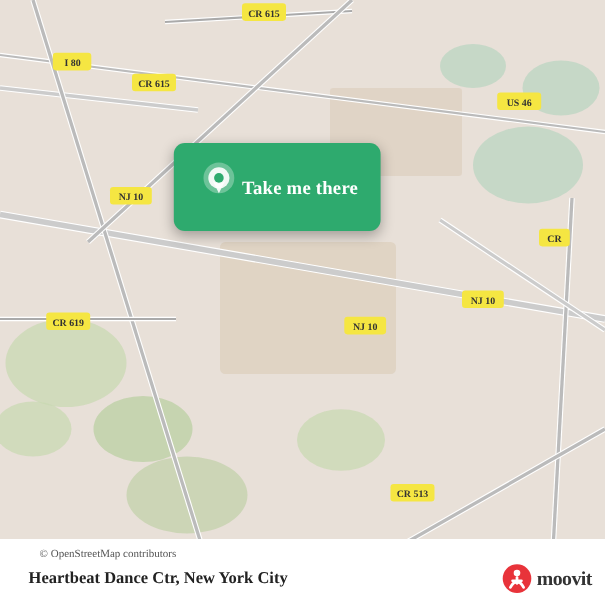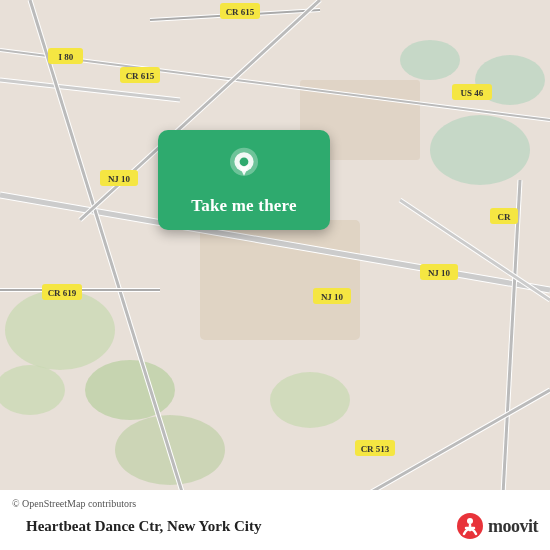--- a/index.html
+++ b/index.html
@@ -25,25 +25,24 @@
       top: 0; left: 0;
       width: 100%;
       height: 100%;
     }
 
     
     #take-me-there-card {
       position: absolute;
       top: 130px;
       left: 158px;
-      width: 172px;
+      width: 188px;
       background-color: #2eaa6e;
       border-radius: 10px;
       display: flex;
-      flex-direction: column;
       align-items: center;
       padding: 16px 20px 14px;
       box-shadow: 0 4px 12px rgba(0,0,0,0.3);
       cursor: pointer;
     }
 
     #location-pin-icon {
       width: 42px;
       height: 42px;
       margin-bottom: 8px;
@@ -64,20 +63,21 @@
       left: 0;
       width: 550px;
       background: white;
       padding: 8px 12px 10px;
     }
 
     #attribution {
       font-size: 10px;
       color: #555;
       margin-bottom: 3px;
+      margin-left: 24px;
     }
 
     #place-name-row {
       display: flex;
       align-items: center;
       justify-content: space-between;
     }
 
     #place-name {
       font-size: 15px;

